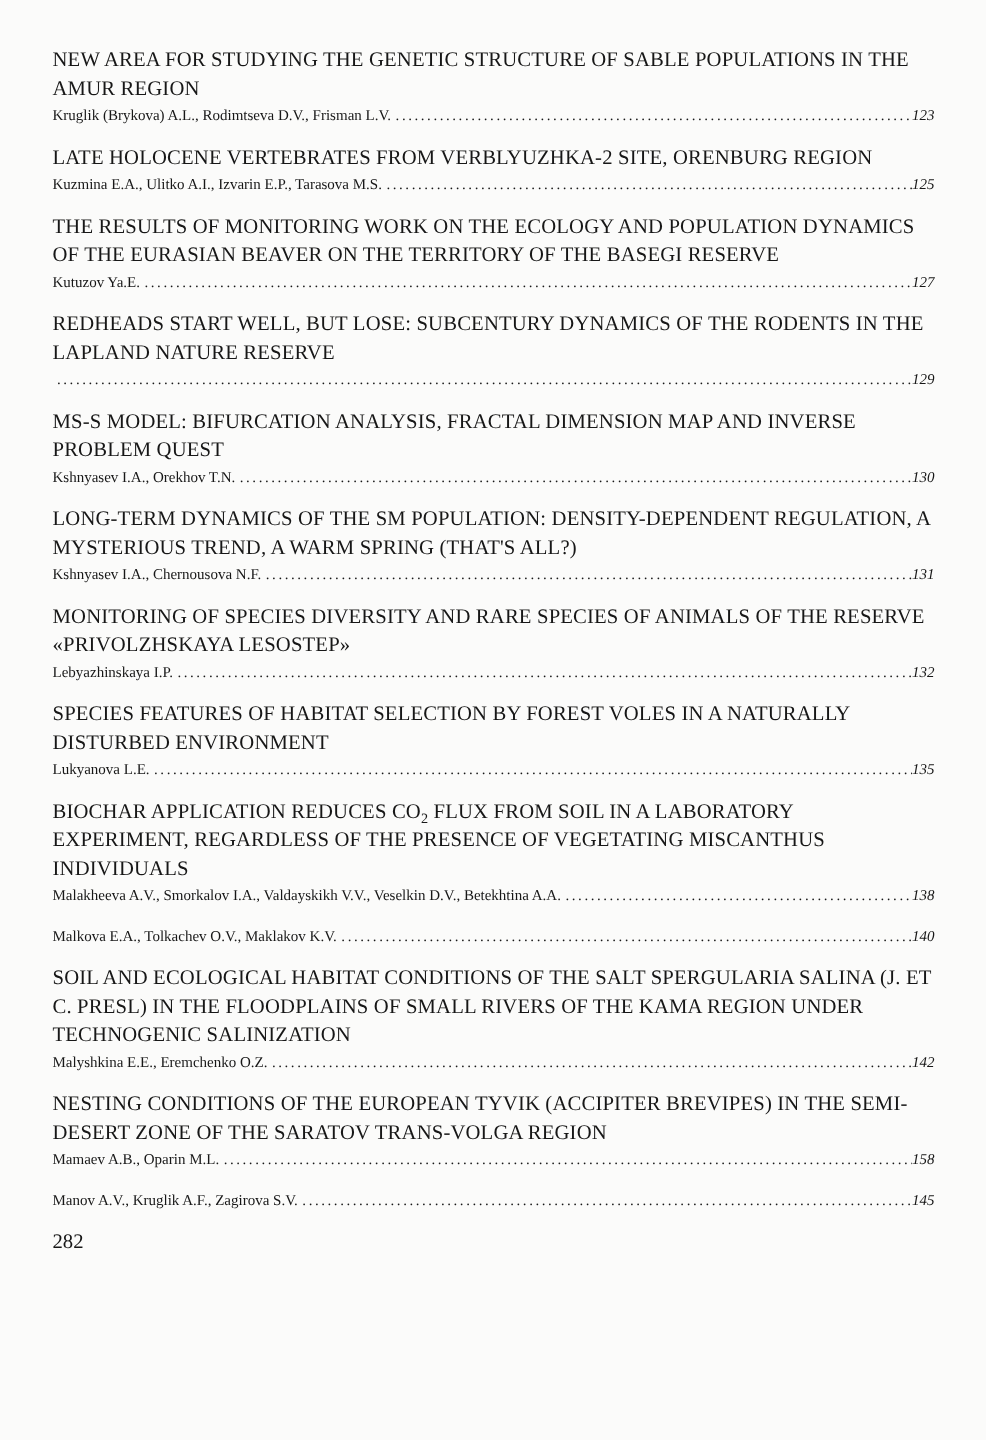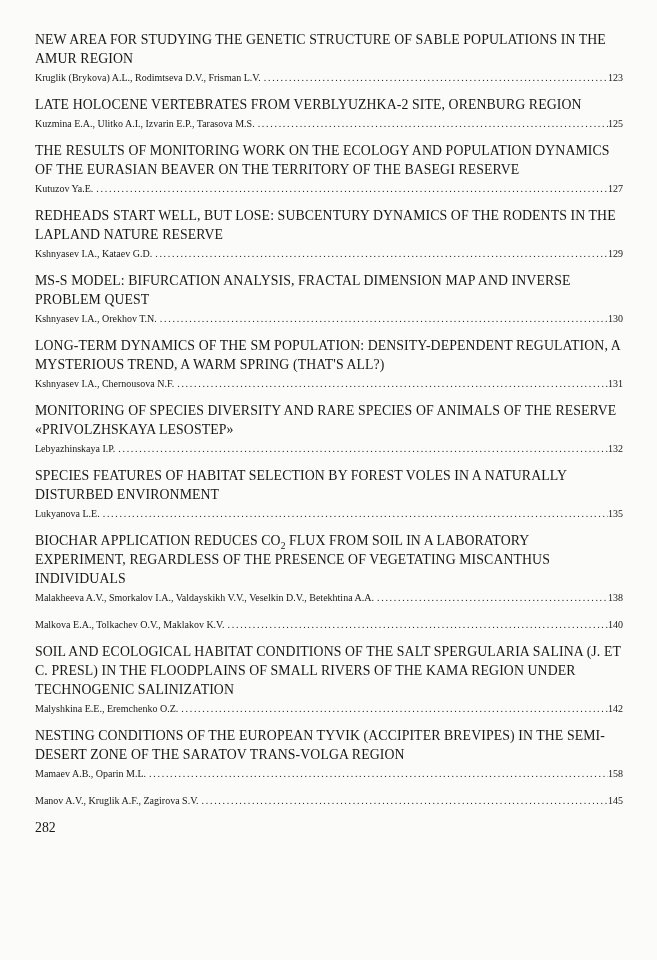--- a/index.html
+++ b/index.html
@@ -48,20 +48,21 @@
     flex: 1 1 auto;
     overflow: hidden;
     white-space: nowrap;
     letter-spacing: 1.7px;
     margin-left: 3px;
     min-width: 0;
   }
   .pagenum {
     flex: 0 0 auto;
     white-space: nowrap;
+    font-style: italic;
   }
   .footer {
     margin-top: 6px;
     text-align: left;
     font-size: 13.8px;
     line-height: 19px;
   }
 </style>
 </head>
 <body>
@@ -91,21 +92,20 @@
     <div class="authors-line">
       <span class="authors">Kutuzov Ya.E.</span>
       <span class="leader">........................................................................................................................................................................................................</span>
       <span class="pagenum">127</span>
     </div>
   </div>
 
   <div class="entry">
     <div class="entry-title"><span>REDHEADS START WELL, BUT LOSE: SUBCENTURY DYNAMICS OF THE RODENTS IN THE LAPLAND NATURE RESERVE</span></div>
     <div class="authors-line">
-      <span class="authors">Kshnyasev I.A., Kataev G.D.</span>
       <span class="leader">........................................................................................................................................................................................................</span>
       <span class="pagenum">129</span>
     </div>
   </div>
 
   <div class="entry">
     <div class="entry-title"><span>MS-S MODEL: BIFURCATION ANALYSIS, FRACTAL DIMENSION MAP AND INVERSE PROBLEM QUEST</span></div>
     <div class="authors-line">
       <span class="authors">Kshnyasev I.A., Orekhov T.N.</span>
       <span class="leader">........................................................................................................................................................................................................</span>

